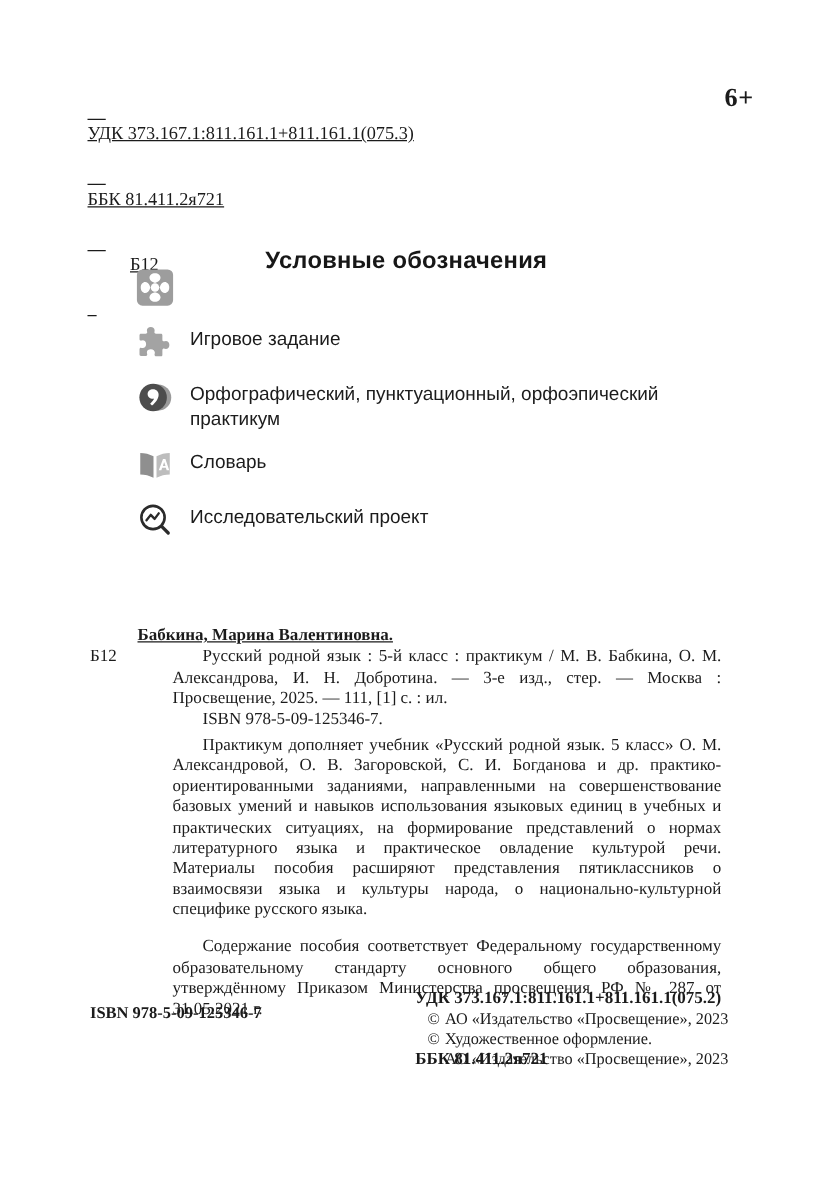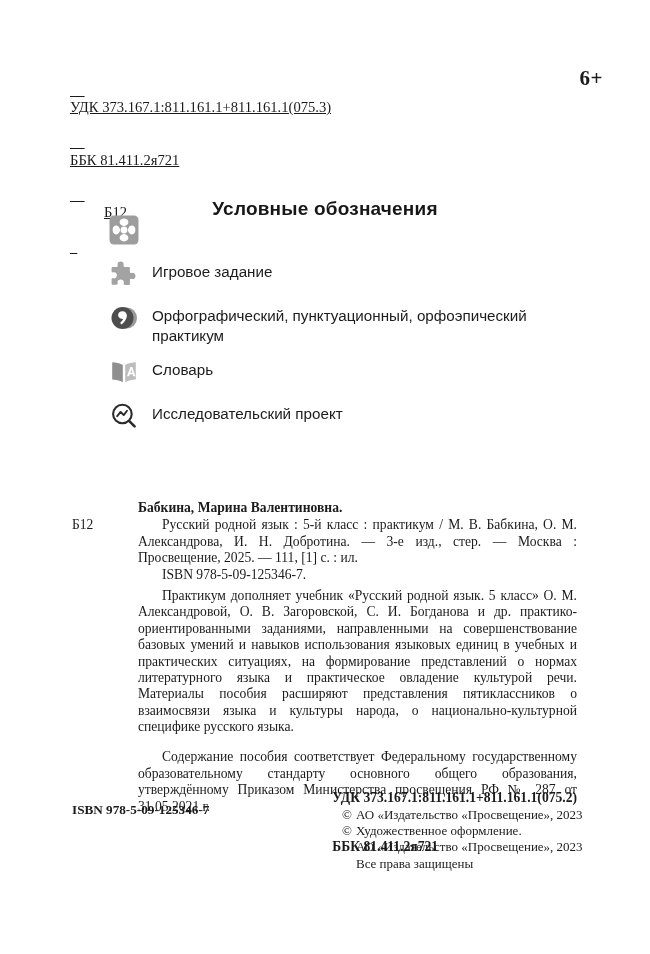--- a/index.html
+++ b/index.html
@@ -92,22 +92,23 @@
   .biblio {
     position: absolute;
     left: 72px;
     top: 500px;
     width: 505px;
     font-size: 13.6px;
     line-height: 16.4px;
   }
   .biblio .author {
     font-weight: bold;
-    margin-left: 66px;
+    margin-left: 38px;
     display: block;
+    text-decoration: underline;
   }
   .biblio-main {
     position: relative;
     margin-top: 1px;
   }
   .biblio-code {
     position: absolute;
     left: 0;
     top: 0;
     font-size: 13.6px;
@@ -271,19 +272,15 @@
       <span>АО «Издательство «Просвещение», 2023</span>
     </span>
     <span class="cline">
       <span class="cmark">©</span>
       <span>Художественное оформление.</span>
     </span>
     <span class="cline">
       <span class="cmark"></span>
       <span>АО «Издательство «Просвещение», 2023</span>
     </span>
-    <span class="cline">
-      <span class="cmark"></span>
-      <span>Все права защищены</span>
-    </span>
   </div>
 
 </div>
 
 </body></html>

